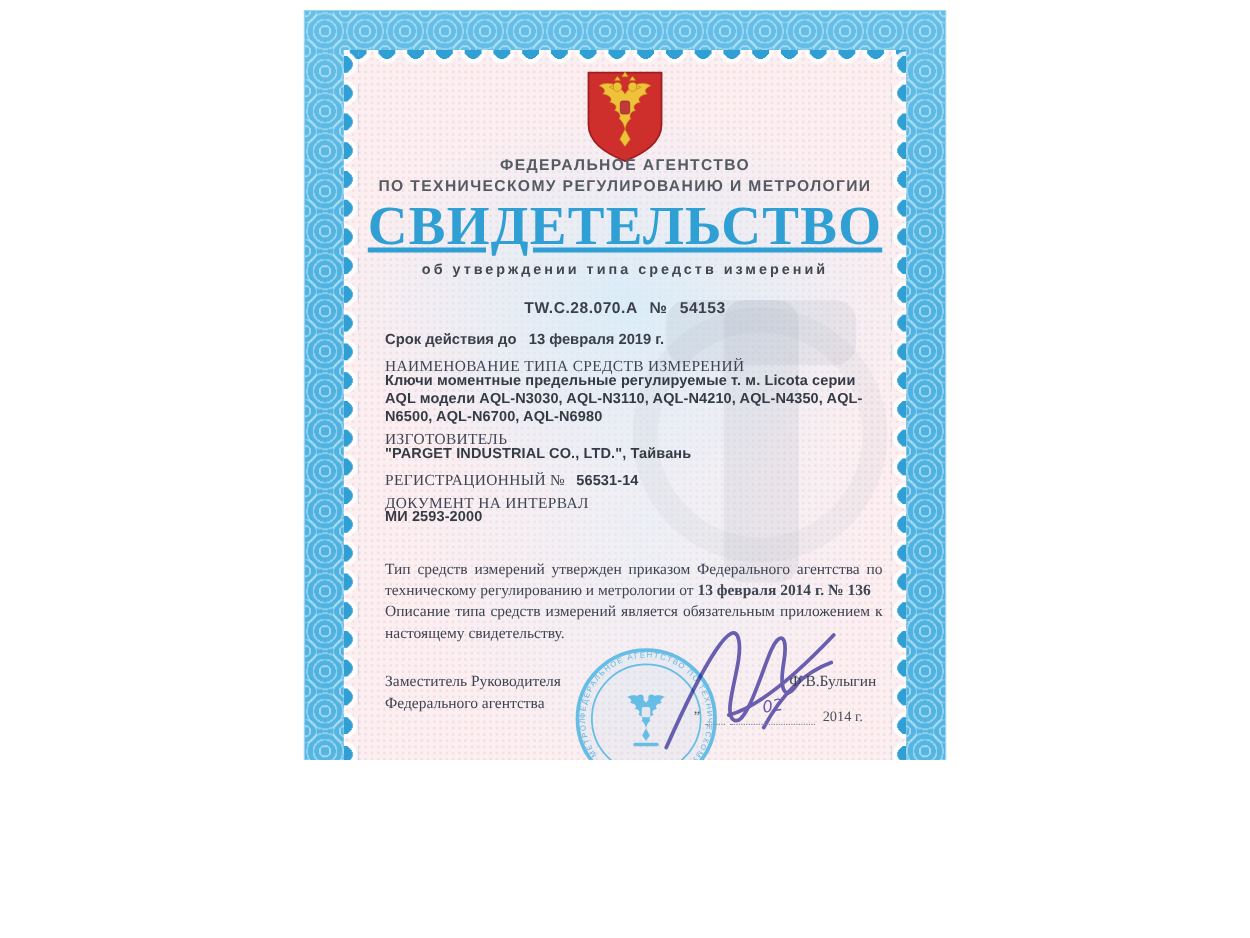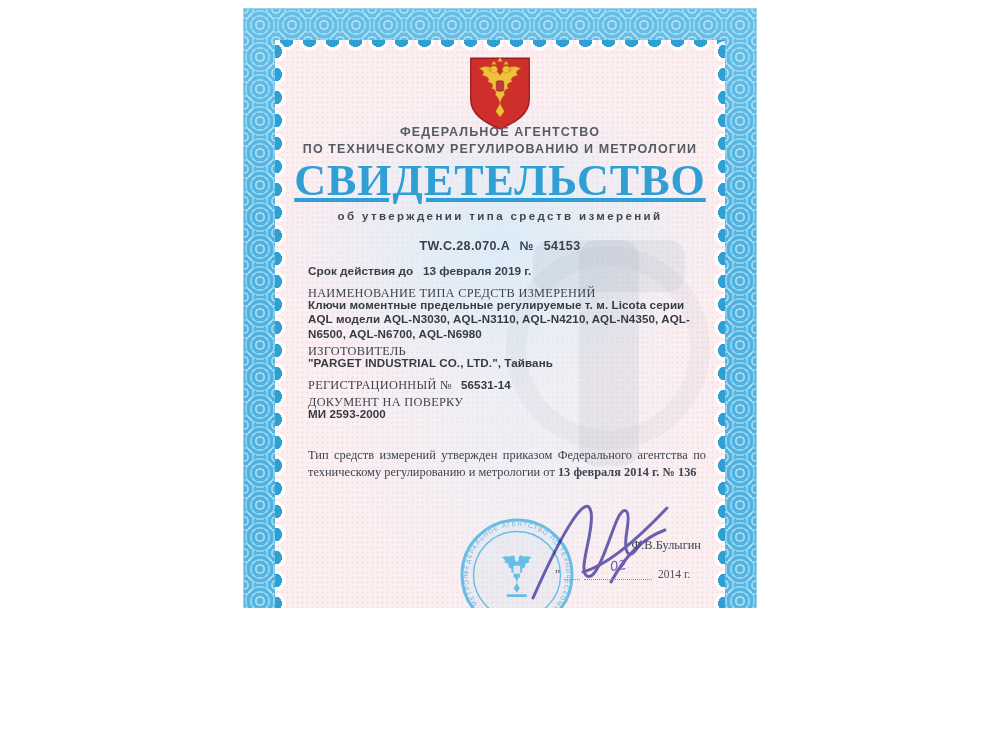--- a/index.html
+++ b/index.html
@@ -123,29 +123,30 @@
         <div class="abs valbold typeval" style="left:33px;top:258px;width:400px">Ключи моментные предельные регулируемые т. м. Licota серии AQL модели AQL-N3030, AQL-N3110, AQL-N4210, AQL-N4350, AQL-N6500, AQL-N6700, AQL-N6980</div>
 
         <div class="abs lblserif" style="left:33px;top:304px">ИЗГОТОВИТЕЛЬ</div>
         <div class="abs valbold" style="left:33px;top:316px">"PARGET INDUSTRIAL CO., LTD.", Тайвань</div>
 
         <div class="abs" style="left:33px;top:335px">
           <span class="lblserif">РЕГИСТРАЦИОННЫЙ №</span>&nbsp;
           <span class="valbold">56531-14</span>
         </div>
 
-        <div class="abs lblserif" style="left:33px;top:355px">ДОКУМЕНТ НА ПОВЕРКУ</div>
+        <div class="abs lblserif" style="left:33px;top:355px">ДОКУМЕНТ НА ИНТЕРВАЛ</div>
         <div class="abs valbold" style="left:33px;top:367px">МИ 2593-2000</div>
 
 
         <div class="abs para" style="left:33px;top:407px;width:398px">
           <span>Тип средств измерений утвержден приказом Федерального агентства по техническому регулированию и метрологии от</span>
           <b>13 февраля 2014 г. № 136</b>
         </div>
 
+        <div class="abs para" style="left:33px;top:441px;width:398px">Описание типа средств измерений является обязательным приложением к настоящему свидетельству.</div>
 
         <svg class="abs stampwrap" style="left:183px;top:476px" width="118" height="118" viewBox="0 0 118 118">
           <circle cx="59" cy="59" r="55" fill="rgba(150,212,240,0.13)" stroke="#4eb5e3" stroke-width="3"></circle>
           <circle cx="59" cy="59" r="43.5" fill="none" stroke="#4eb5e3" stroke-width="1.4"></circle>
           <defs>
             <path id="stamp-arc" d="M59,59 m-49,0 a49,49 0 1,1 98,0 a49,49 0 1,1 -98,0"></path>
           </defs>
           <text font-family="Liberation Sans, sans-serif" font-size="6.1" fill="#45aede" letter-spacing="1.2">
             <textPath href="#stamp-arc">ФЕДЕРАЛЬНОЕ АГЕНТСТВО ПО ТЕХНИЧЕСКОМУ РЕГУЛИРОВАНИЮ И МЕТРОЛОГИИ •</textPath>
           </text>
@@ -160,20 +161,24 @@
         </svg>
 
         <svg class="abs sigwrap" style="left:250px;top:446px" width="150" height="120" viewBox="0 0 150 120">
           <g fill="none" stroke="#564ba5" stroke-width="3" stroke-linecap="round" opacity="0.88">
             <path d="M8 112 C40 40 62 6 66 26 C70 44 52 84 62 90 C72 96 84 52 92 34 C98 20 106 20 102 44 C98 68 104 78 116 56"></path>
             <path d="M58 86 C80 80 108 58 142 22"></path>
             <path d="M86 96 C100 70 118 52 140 44"></path>
           </g>
         </svg>
 
+        <div class="abs signer" style="left:33px;top:497px">
+          <div>Заместитель Руководителя</div>
+          <div>Федерального агентства</div>
+        </div>
         <div class="abs signer" style="right:24px;top:497px">Ф.В.Булыгин</div>
 
         <div class="abs daterow" style="left:280px;top:528px;width:150px">
           <span>”</span>
           <span class="dots-s"></span>
           <span class="dots-l">
             <span class="hand02">02</span>
           </span>
           <span>2014 г.</span>
         </div>

